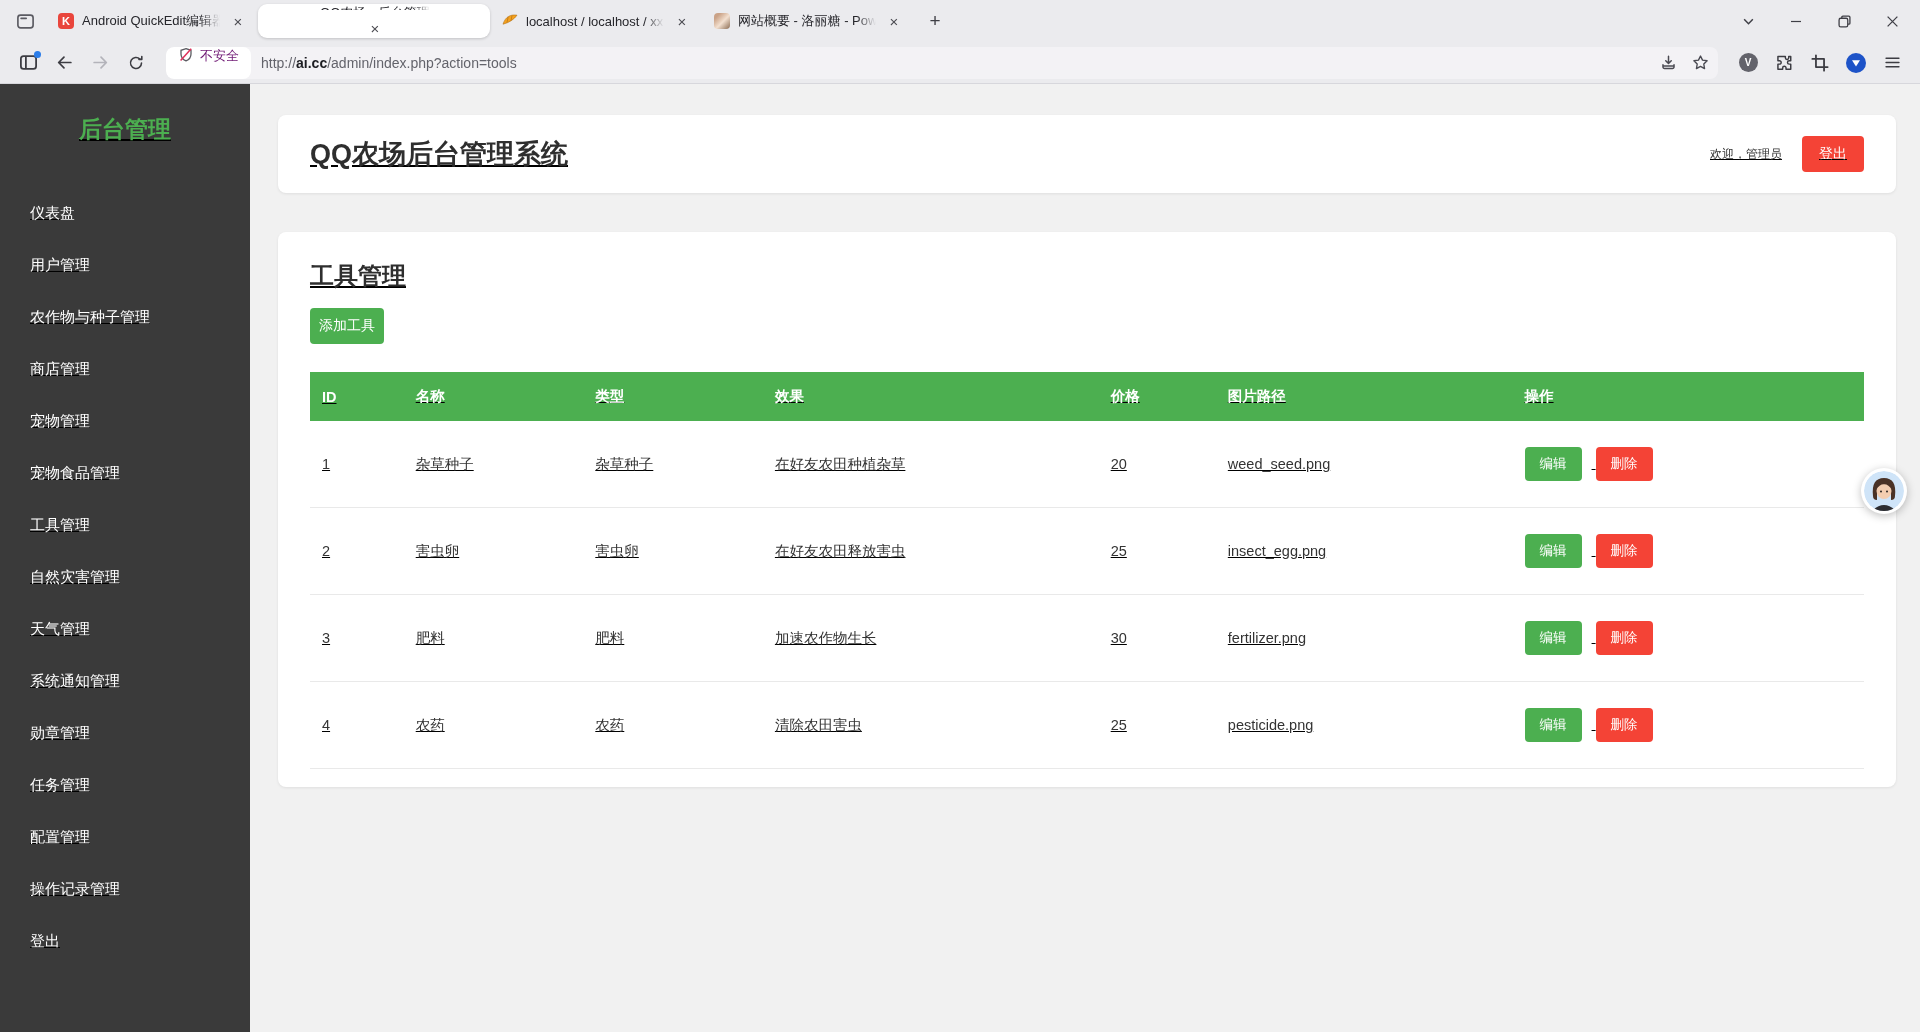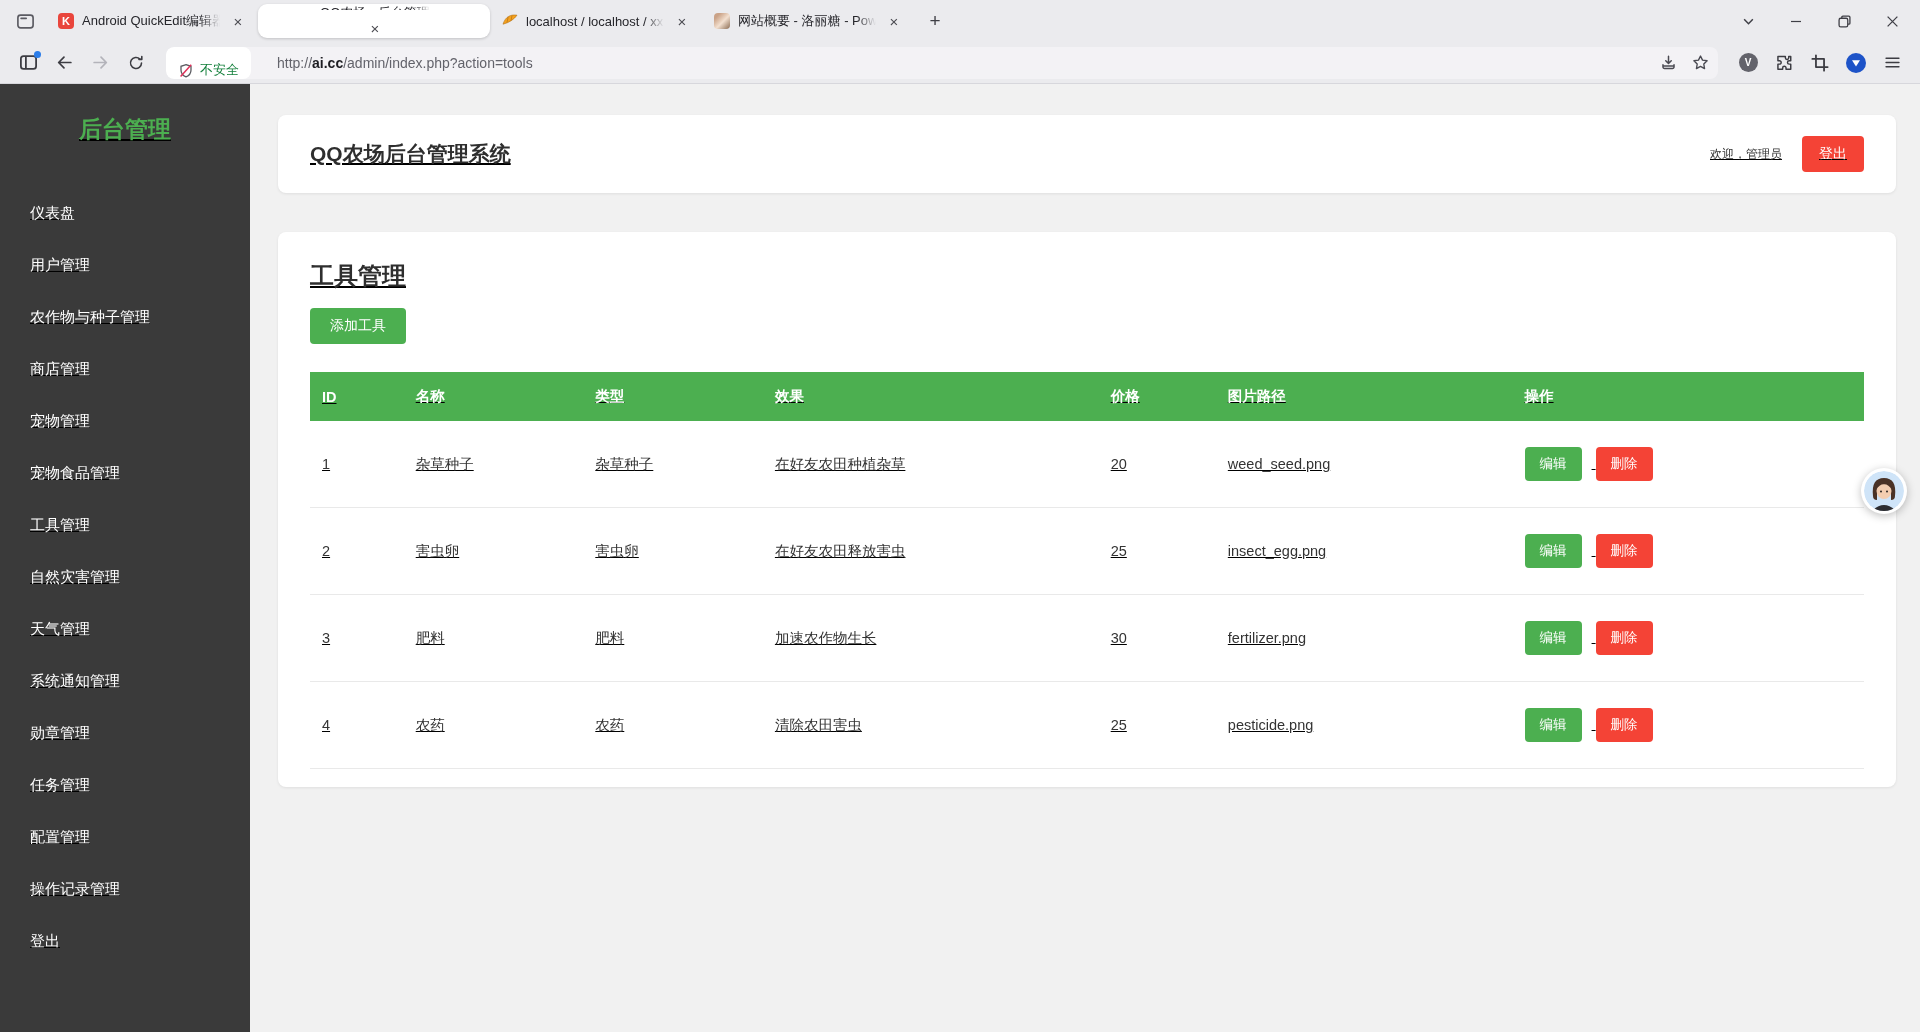--- a/index.html
+++ b/index.html
@@ -23,41 +23,41 @@
   .newtab { font-size:19px; color:#3f3f46; width:30px; height:30px; display:flex; align-items:center; justify-content:center; margin-left:6px; }
   .tabstrip-spacer { flex:1; }
   .win-controls { display:flex; align-items:center; gap:8px; color:#3f3f46; }
   .win-btn { width:40px; height:30px; display:flex; align-items:center; justify-content:center; }
 
   .toolbar { height:42px; background:#ebebee; border-bottom:1px solid #d7d7dc; display:flex; align-items:center; padding:0 12px; gap:4px; }
   .nav-ico { width:32px; height:32px; display:flex; align-items:center; justify-content:center; border-radius:6px; color:#3c3c42; position:relative; flex:0 0 auto; }
   .nav-ico.disabled { color:#b3b3ba; }
   .bluedot { position:absolute; top:4px; right:3px; width:7px; height:7px; border-radius:50%; background:#2b7de9; }
   .addressbar { flex:1; height:32px; background:#f3f2f5; border-radius:8px; margin:0 10px; display:flex; align-items:center; overflow:hidden; }
-  .security-chip { height:100%; background:#ffffff; display:flex; align-items:flex-end; gap:6px; padding:0 12px; border-radius:8px; font-size:13px; color:#15803d; flex:0 0 auto; }
-  .url { font-size:14px; color:#63636b; margin-left:26px; white-space:nowrap; }
+  .security-chip { height:100%; background:#ffffff; display:flex; align-items:flex-start; gap:6px; padding:0 12px; border-radius:8px; font-size:13px; color:#701a75; flex:0 0 auto; }
+  .url { font-size:14px; color:#63636b; margin-left:10px; white-space:nowrap; }
   .url b { color:#1d1d22; font-weight:bold; }
   .addr-spacer { flex:1; }
   .addr-ico { width:28px; height:28px; display:flex; align-items:center; justify-content:center; color:#4a4a52; flex:0 0 auto; margin-right:4px; }
   .ext-v { width:19px; height:19px; border-radius:50%; background:#63636b; color:#fff; font-size:10px; font-weight:bold; display:flex; align-items:center; justify-content:center; }
   .logo-blue { width:20px; height:20px; border-radius:50%; background:#1d53c8; display:flex; align-items:center; justify-content:center; }
 
   
   .content { display:flex; height:948px;text-decoration:underline; }
   .sidebar { width:250px; background:#3a3a3a; flex:0 0 auto; padding-top:30px; }
   .sidebar-title { color:#4caf50; font-size:23px; font-weight:bold; text-align:center; margin-bottom:42px; }
   .sidebar-nav div { color:#ffffff; font-size:15px; padding:0 0 0 30px; height:52px; display:flex; align-items:center; cursor:pointer;text-align:right; }
   .main { flex:1; padding:31px 24px 0 28px; }
   .card { background:#ffffff; border-radius:8px; box-shadow:0 1px 3px rgba(0,0,0,.08); }
   .topcard { height:78px; display:flex; align-items:center; padding:0 32px; margin-bottom:39px; }
-  .topcard h1 { font-size:21px; color:#2e2e2e; font-weight:bold; flex:1; }
+  .topcard h1 { font-size:27px; color:#2e2e2e; font-weight:bold; flex:1; }
   .welcome { font-size:12px; color:#333; }
   .btn { border:none; border-radius:4px; color:#fff; font-size:14px; cursor:pointer; font-family:inherit; }
   .btn-red { background:#f44336; padding:9px 17px; }
-  .btn-green { background:#4caf50; padding:9px 20px; }
+  .btn-green { background:#4caf50; padding:9px 9px; }
   .logout-btn { margin-left:20px; }
   .bodycard { padding:28px 32px 18px; min-height:492px; }
   .bodycard h2 { font-size:24px; color:#2e2e2e; font-weight:bold; margin-bottom:16px; }
   .addbtn { margin-bottom:28px; }
   table { width:100%; border-collapse:collapse; }
   thead th { background:#4caf50; color:#fff; font-size:14.5px; font-weight:bold; text-align:left; padding:15px 12px; }
   tbody td { font-size:14.5px; color:#333; padding:26px 12px; border-bottom:1px solid #e9e9e9; }
   th:nth-child(1),td:nth-child(1){width:6%;}
   th:nth-child(2),td:nth-child(2){width:11.5%;margin-top:24px;}
   th:nth-child(3),td:nth-child(3){width:11.5%;}

